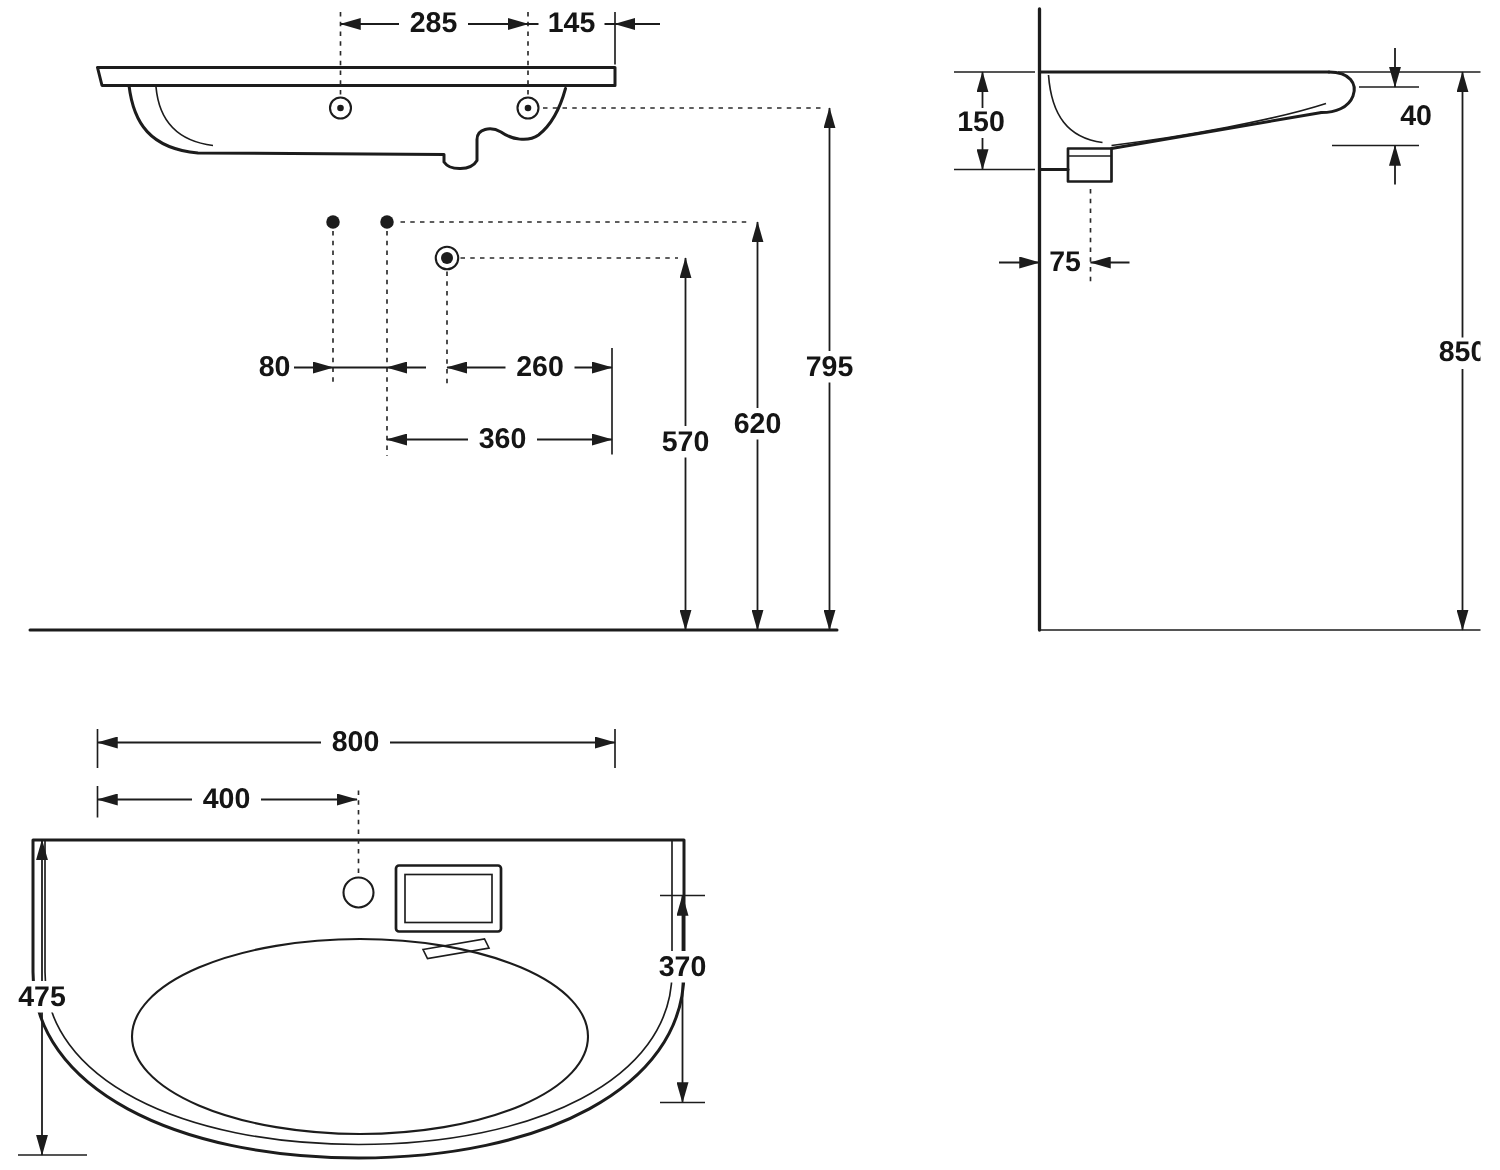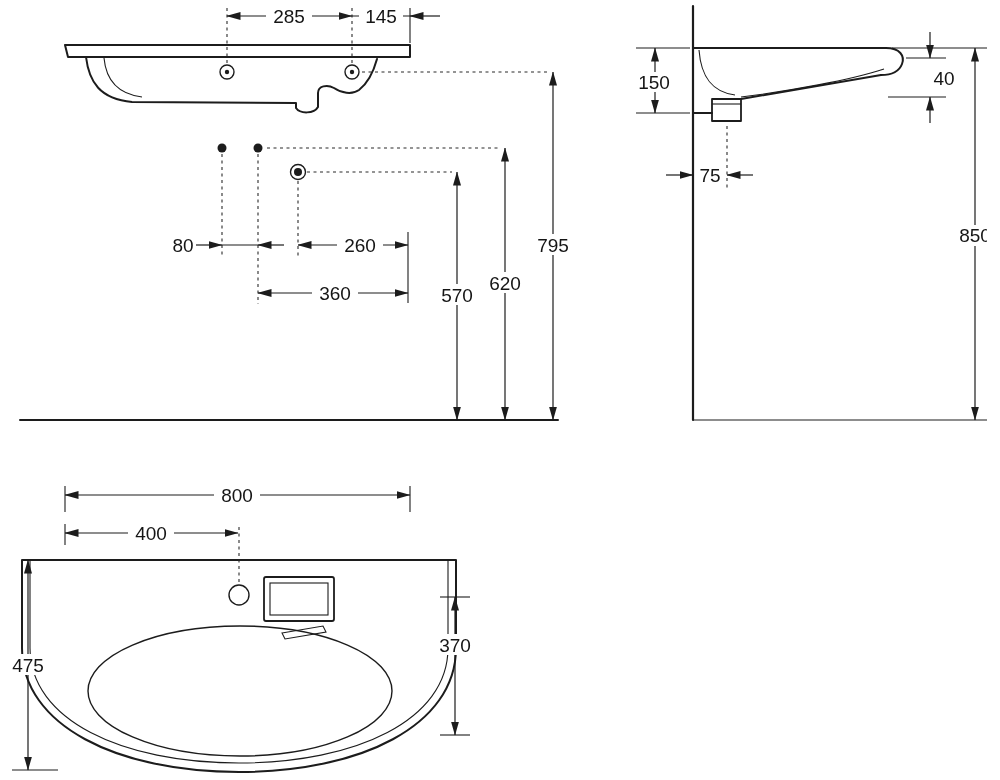--- a/index.html
+++ b/index.html
@@ -1,16 +1,16 @@
 <!DOCTYPE html>
 <html><head>
 <meta charset="utf-8">
 <style>
   html,body{margin:0;padding:0;background:#ffffff;}
-  .sheet{position:relative;width:987px;height:780px;background:#ffffff;overflow:hidden;}
+  .sheet{position:relative;width:987px;height:780px;background:#ffffff;overflow:hidden;font-weight:bold;}
   svg{display:block;}
   .obj{stroke:#1c1c1c;stroke-width:2;fill:none;stroke-linecap:round;stroke-linejoin:round;}
   .objf{stroke:#1c1c1c;stroke-width:2;fill:#ffffff;stroke-linejoin:round;}
   .thin{stroke:#1c1c1c;stroke-width:1.1;fill:none;}
   .mid{stroke:#1c1c1c;stroke-width:1.4;fill:none;}
   .dash{stroke:#2a2a2a;stroke-width:1.1;fill:none;stroke-dasharray:3 3.5;}
   .dim{stroke:#1c1c1c;stroke-width:1.2;fill:none;}
   .bg{fill:#ffffff;stroke:none;}
   .dot{fill:#1c1c1c;stroke:none;}
   text.dim-label{font-family:"Liberation Sans",sans-serif;font-size:19px;fill:#151515;

